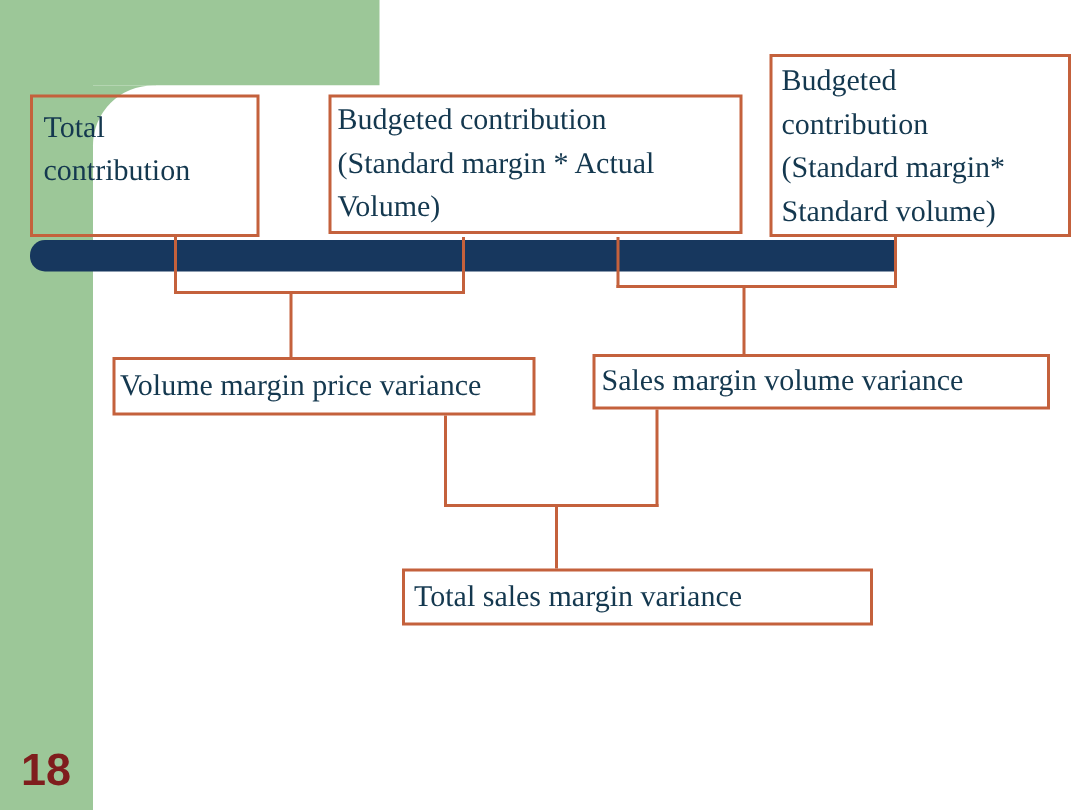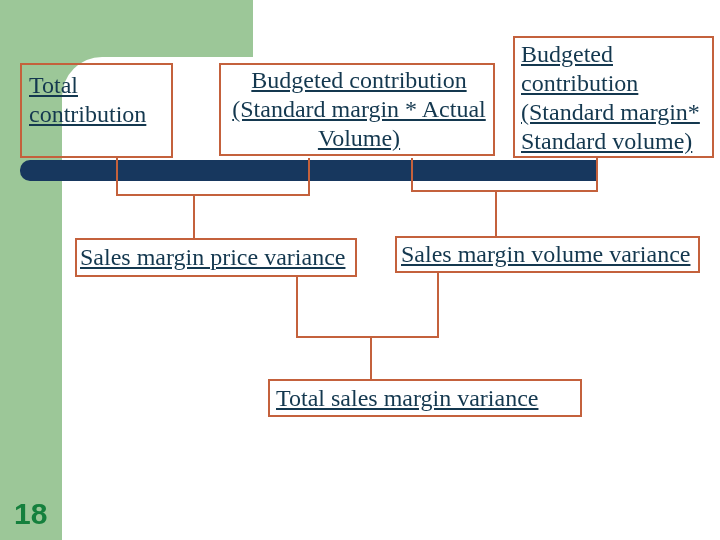--- a/index.html
+++ b/index.html
@@ -15,31 +15,31 @@
   .bar{position:absolute;left:20px;top:160px;width:578px;height:21px;background:var(--navy-bar);
        border-radius:10px 0 0 10px;z-index:2;}
   
   .bracket{position:absolute;border:2px solid var(--box-border);border-top:none;background:transparent;z-index:3;}
   .bracket-left{left:116px;top:158px;width:190px;height:36px;}
   .bracket-right{left:411px;top:158px;width:183px;height:32px;}
   
   .vline,.hline{position:absolute;background:var(--box-border);z-index:3;}
   
   .dbox{position:absolute;border:2px solid var(--box-border);background:transparent;color:var(--text);
-        font-size:24px;line-height:29px;z-index:4;box-sizing:border-box;text-decoration:underline;}
+        font-size:20px;line-height:29px;z-index:4;box-sizing:border-box;}
   .multi{white-space:pre-line;}
   .single{display:flex;align-items:center;white-space:nowrap;}
   .box-actual{left:20px;top:63px;width:153px;height:95px;padding:6px 0 0 7px;}
-  .box-mid{left:219px;top:63px;width:276px;height:93px;padding:1px 0 12px 4px;text-align:center;}
+  .box-mid{left:219px;top:63px;width:276px;height:93px;padding:1px 0 12px 4px;}
   .box-right{left:513px;top:36px;width:201px;height:122px;padding:2px 0 0 6px;}
   .box-price{left:75px;top:238px;width:282px;height:39px;padding-left:3px;}
   .box-volume{left:395px;top:236px;width:305px;height:37px;padding-left:4px;}
   .box-total{left:268px;top:379px;width:314px;height:38px;padding-left:6px;}
   
-  .page-number{position:absolute;left:14px;top:499px;color:#15803d;z-index:4;
+  .page-number{position:absolute;left:14px;top:499px;color:#7f1d1d;z-index:4;
                font-family:"Liberation Sans","DejaVu Sans",sans-serif;font-weight:bold;font-size:30px;line-height:30px;}
 </style>
 </head>
 <body>
 
 <div class="slide">
 
   <div class="green-header"></div>
   <div class="green-sidebar"></div>
   <div class="green-corner"></div>
@@ -60,20 +60,20 @@
   <div class="dbox multi box-actual">Total
 contribution</div>
   <div class="dbox multi box-mid">Budgeted contribution
 (Standard margin * Actual
 Volume)</div>
   <div class="dbox multi box-right">Budgeted
 contribution
 (Standard margin*
 Standard volume)</div>
 
-  <div class="dbox single box-price">Sales margin price variance</div>
+  <div class="dbox single box-price">Volume margin price variance</div>
   <div class="dbox single box-volume">Sales margin volume variance</div>
 
   <div class="dbox single box-total">Total sales margin variance</div>
 
   <div class="page-number">18</div>
 
 </div>
 
 </body></html>

